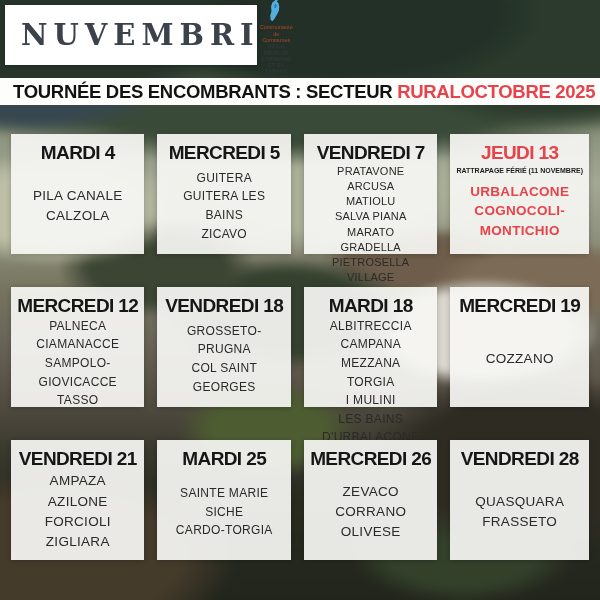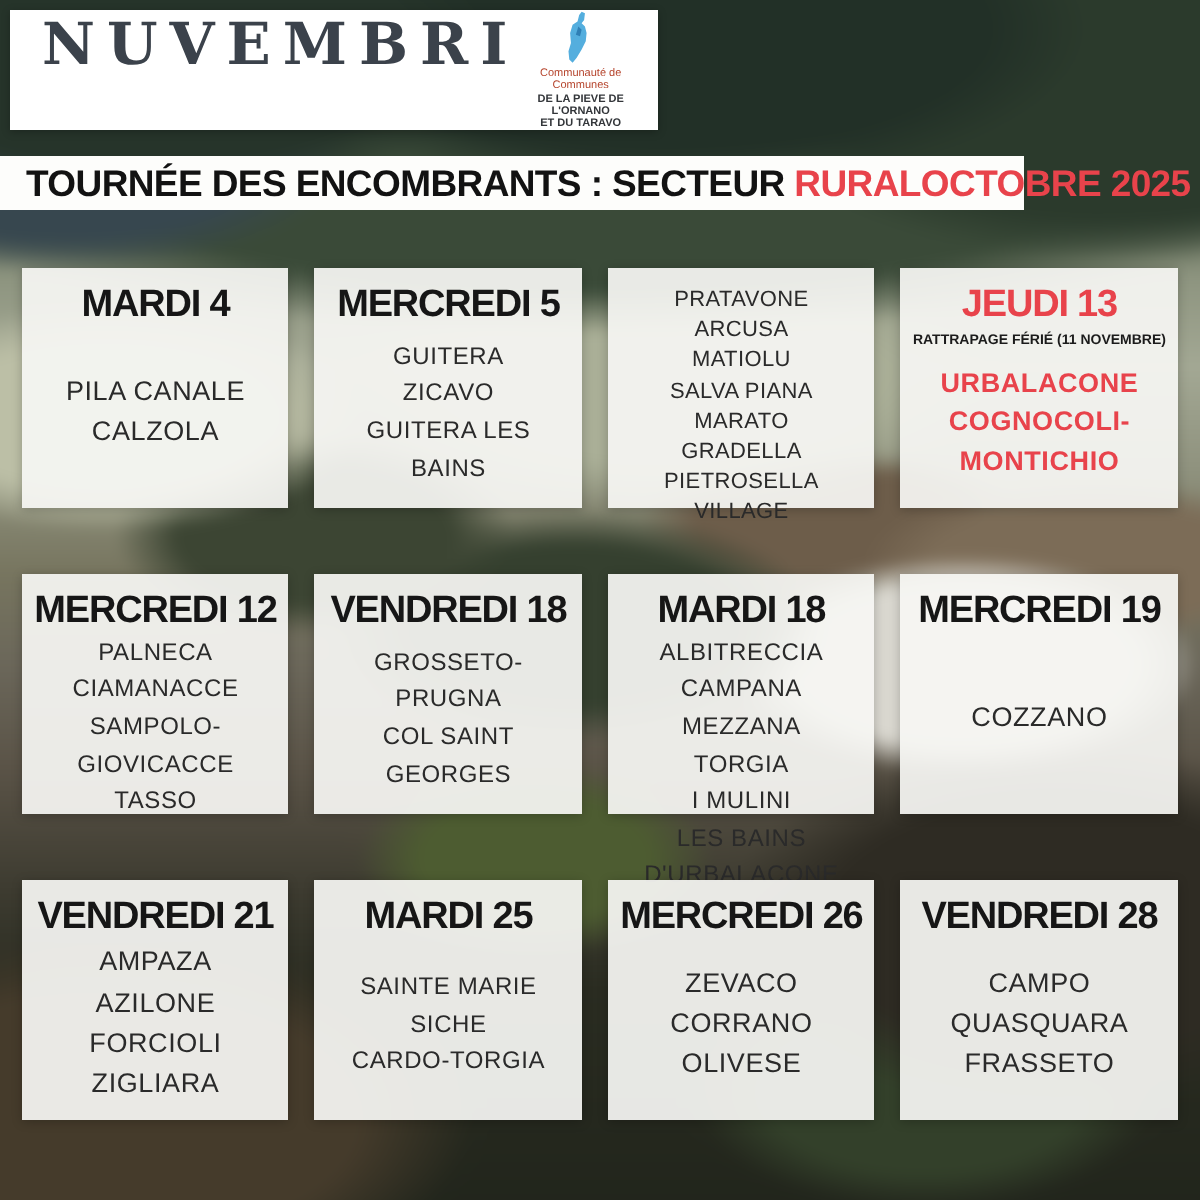--- a/index.html
+++ b/index.html
@@ -36,36 +36,36 @@
       radial-gradient(ellipse 110px 60px at 45% 70%, #4d5c31 0 50%, transparent 78%),
       radial-gradient(ellipse 140px 70px at 75% 88%, #33402a 0 55%, transparent 80%),
       radial-gradient(ellipse 220px 110px at 12% 90%,#453b2b 0 55%, transparent 80%),
       linear-gradient(180deg,
         #27332c 0%, #32402f 10%, #3d4c39 18%, #8d947f 25%, #a3a894 32%,
         #8f927e 40%, #77755f 48%, #6b675a 55%, #5a5347 63%, #3e3c31 72%,
         #2a2c21 80%, #20241b 100%);
   }
   
   .title-box{
-    position:absolute;left:5px;top:5px;width:324px;height:60px;
-    background:#ffffff;display:flex;align-items:flex-start;
+    position:absolute;left:5px;top:5px;width:252px;height:60px;
+    background:#ffffff;display:flex;align-items:center;
     box-shadow:0 1px 4px rgba(0,0,0,.25);
   }
   .month-title{
     font-family:"DejaVu Serif", serif;font-weight:bold;
     font-size:29px;letter-spacing:6px;color:var(--navy);
     margin:0 0 0 16px;flex:1;white-space:nowrap;
   }
   .logo{width:92px;text-align:center;padding-right:8px;line-height:1.15;}
   .logo svg{display:block;margin:0 auto 1px;}
   .logo-line1{color:#b5442c;font-size:5.5px;}
   .logo-line2,.logo-line3{color:#33363a;font-size:5.5px;font-weight:bold;}
   
   .banner{
-    position:absolute;left:0;top:78px;width:512px;height:27px;
+    position:absolute;left:0;top:78px;width:600px;height:27px;
     background:#fdfdfb;display:flex;align-items:center;justify-content:space-between;
     padding:0 13px;box-sizing:border-box;
     font-weight:bold;font-size:18.5px;letter-spacing:-0.3px;white-space:nowrap;
   }
   .banner .black-part{color:#121212;}
   .red-text{color:var(--red);}
   
   .grid{
     position:absolute;left:11px;top:134px;width:578px;
     display:grid;grid-template-columns:repeat(4,1fr);
@@ -130,25 +130,26 @@
     <div class="card-places">
         <div class="place">PILA CANALE</div>
         <div class="place">CALZOLA</div>
       </div>
   </div>
     <div class="card semi">
     <div class="card-day">MERCREDI 5</div>
 
     <div class="card-places">
         <div class="place">GUITERA</div>
+        <div class="place">GUITERA LES BAINS</div>
         <div class="place">ZICAVO</div>
-        <div class="place">GUITERA LES BAINS</div>
       </div>
   </div>
     <div class="card compact">
+    <div class="card-day">VENDREDI 7</div>
 
     <div class="card-places">
         <div class="place">PRATAVONE</div>
         <div class="place">ARCUSA</div>
         <div class="place">MATIOLU</div>
         <div class="place">SALVA PIANA</div>
         <div class="place">MARATO</div>
         <div class="place">GRADELLA</div>
         <div class="place">PIETROSELLA VILLAGE</div>
       </div>
@@ -221,18 +222,17 @@
     <div class="card-places">
         <div class="place">ZEVACO</div>
         <div class="place">CORRANO</div>
         <div class="place">OLIVESE</div>
       </div>
   </div>
     <div class="card">
     <div class="card-day">VENDREDI 28</div>
 
     <div class="card-places">
-        <div class="place">CAMPO</div>
         <div class="place">QUASQUARA</div>
         <div class="place">FRASSETO</div>
       </div>
   </div>
   </main>
 
 </body></html>

